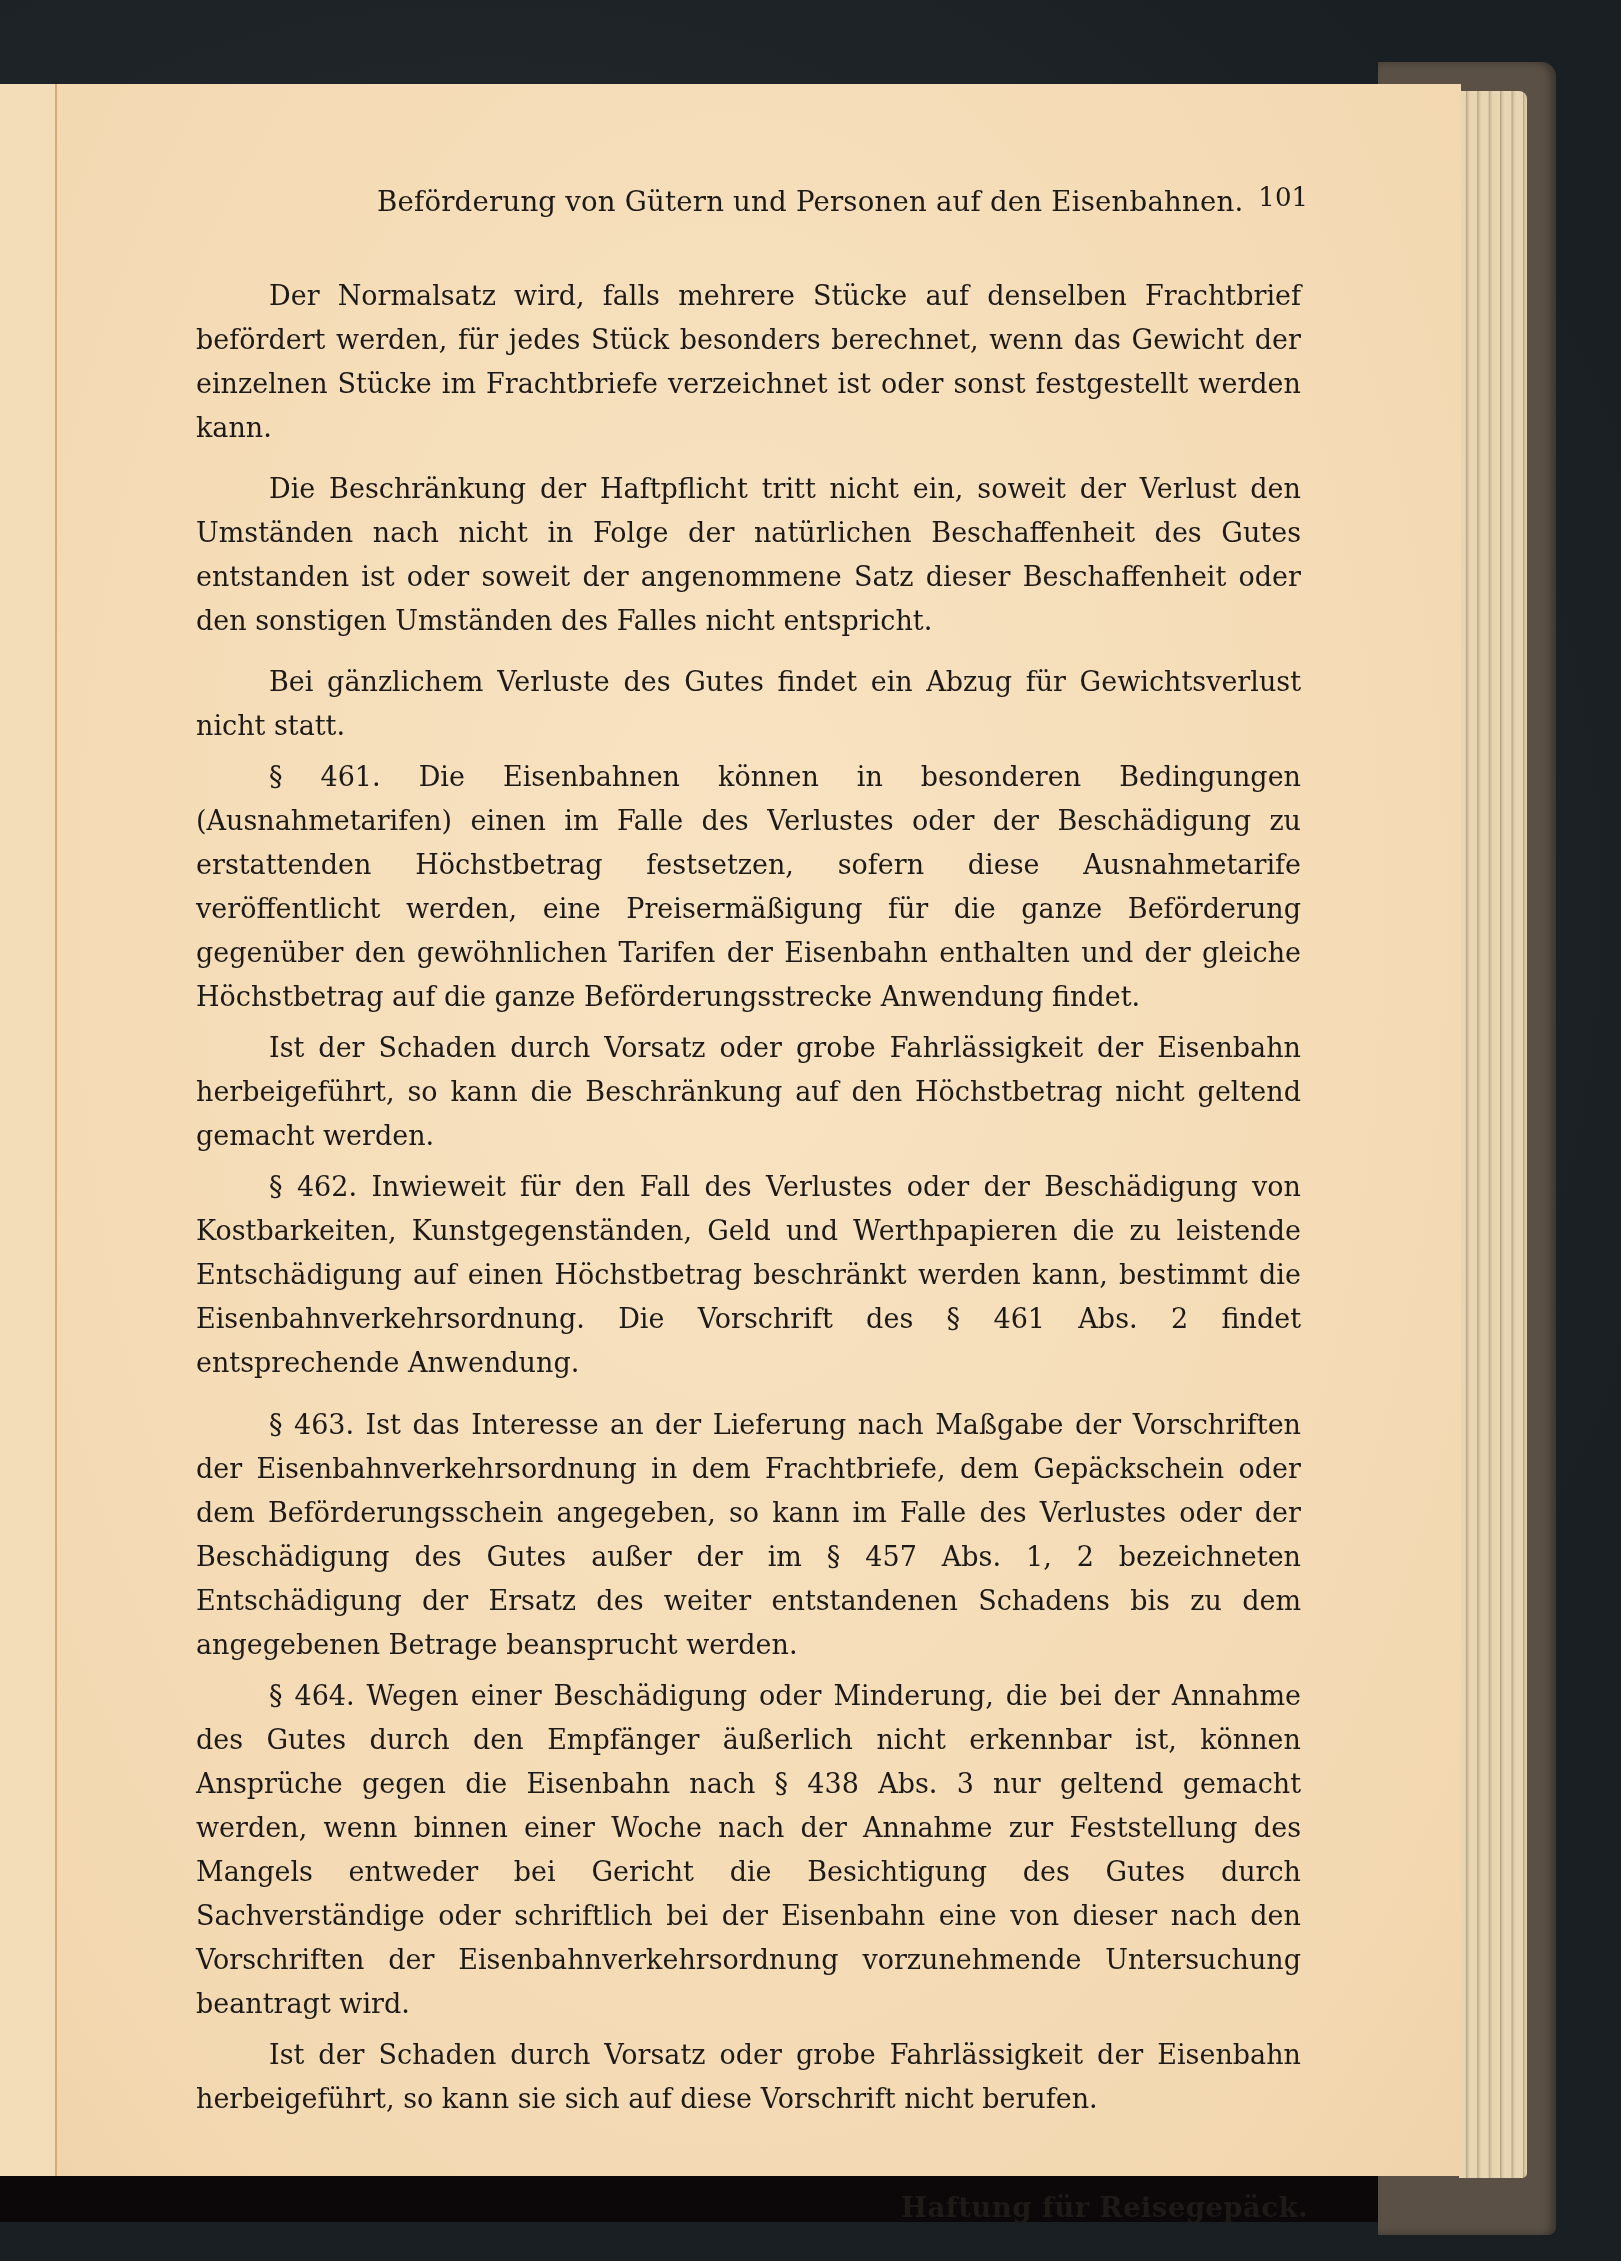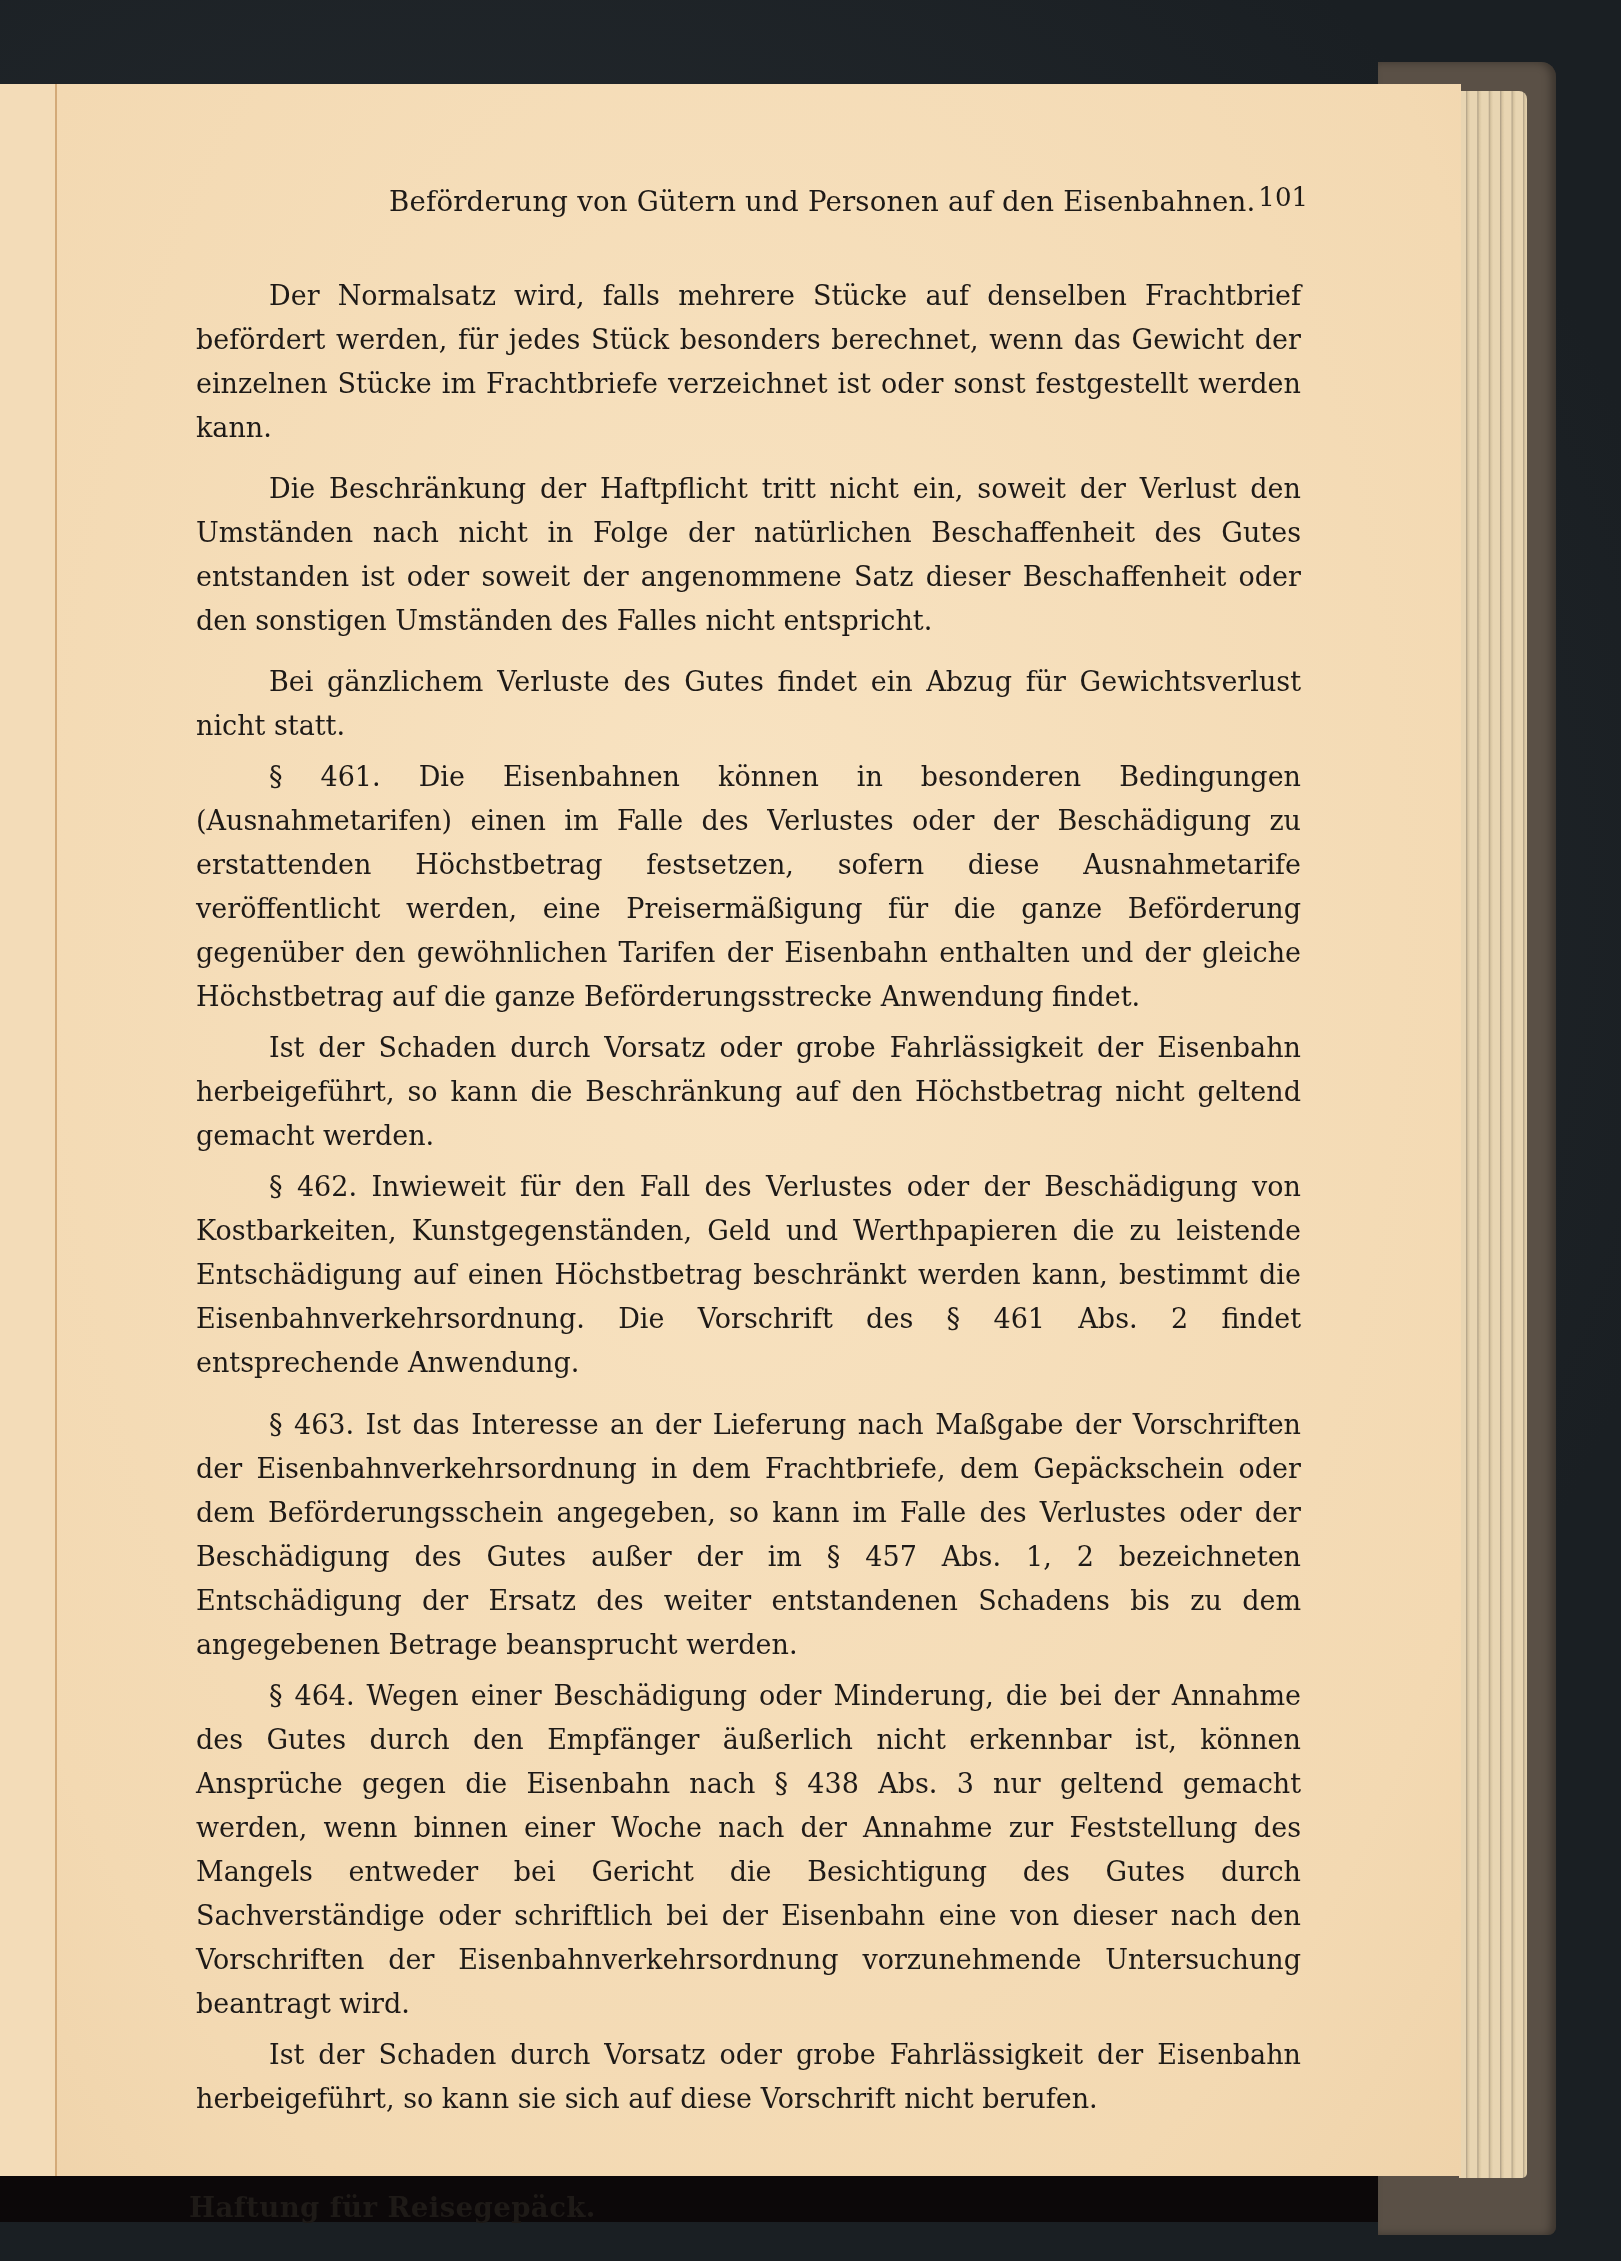--- a/index.html
+++ b/index.html
@@ -39,32 +39,32 @@
     background:#f3dcb8;
   }
   .text-block {
     position:absolute; left:189px; top:101px; width:1119px;
     color:#1e1a17;
   }
   .running-head {
     position:relative; height:57px; margin-bottom:32px;
   }
   .running-title {
-    position:absolute; left:200px; top:0; font-size:27.6px; letter-spacing:0.2px;
+    position:absolute; left:188px; top:0; font-size:27.6px; letter-spacing:0.2px;
   }
   .page-number {
     position:absolute; right:0; top:-3.2px; font-size:26px;
   }
   p {
     margin:7px; font-size:27px; line-height:44px;
     text-align:justify; text-indent:73px;
     hyphens:manual;
   }
   .section-heading {
-    text-align:left; font-weight:bold; font-size:27.6px;
+    text-align:right; font-weight:bold; font-size:27.6px;
     margin:70px 0 24px 0; letter-spacing:0.4px;
   }
   .gap-small { height:3.2px; }
 </style>
 </head>
 <body>
 
 <div class="backdrop-bottom"></div>
 <div class="cover-edge"></div>
 <div class="page-stack"></div>

